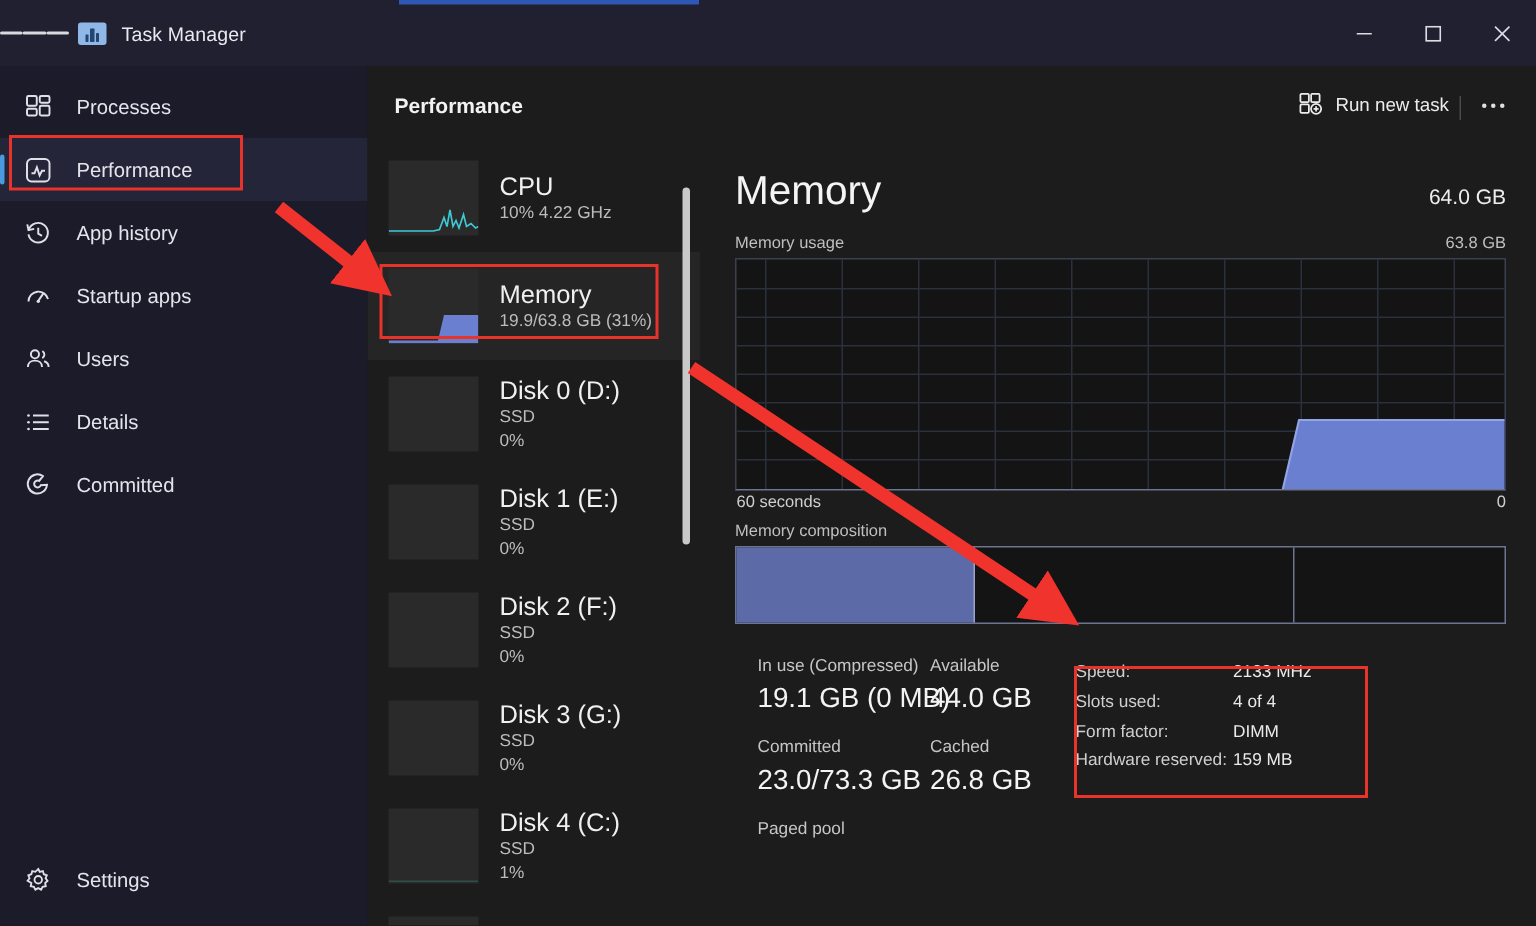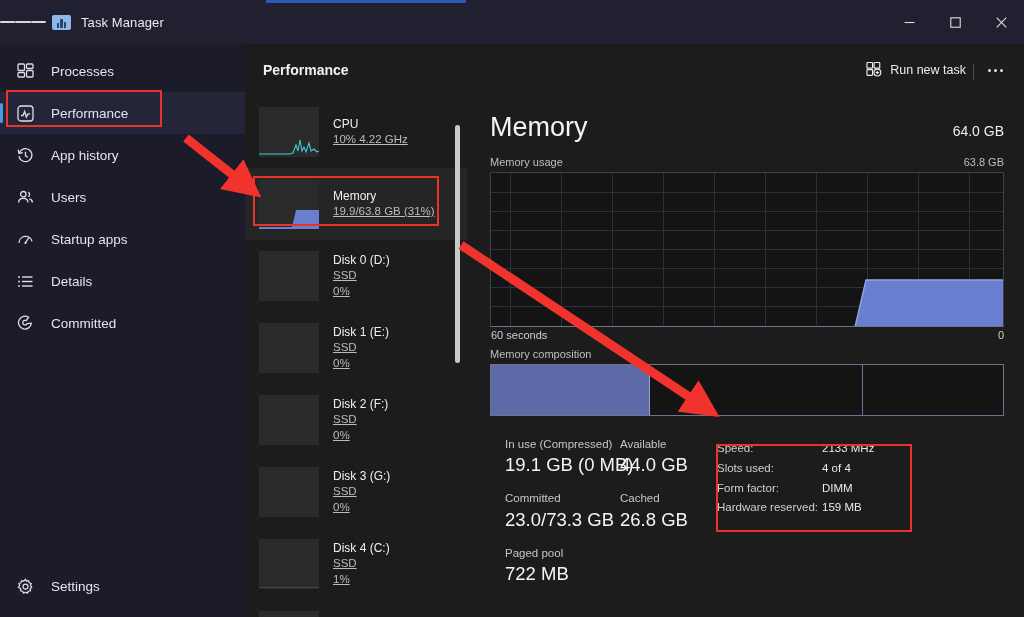--- a/index.html
+++ b/index.html
@@ -61,22 +61,22 @@
   .dev{
     position:relative; height:72px; display:flex; align-items:center;
     padding-left:14px; gap:14px;
   }
   .dev.selected{ background:#252525; }
   .thumb{
     width:60px; height:50px; background:#2a2a2a; position:relative; overflow:hidden; flex:0 0 auto;
   }
   .thumb svg{ position:absolute; left:0; bottom:0; }
   .dev-txt{ min-width:0; }
-  .dev-name{ font-size:12px; color:#f0f0f0; line-height:1.25; }
-  .dev-sub{ font-size:11.5px; color:#bcbcbc; line-height:1.33;text-decoration:underline; }
+  .dev-name{ font-size:17px; color:#f0f0f0; line-height:1.25; }
+  .dev-sub{ font-size:11.5px; color:#bcbcbc; line-height:1.33; }
   .scrollbar{
     position:absolute; left:455px; top:125px; width:5px; height:238px;
     background:#c9c9c9; border-radius:3px;
   }
 
   
   .main{ position:absolute; left:467px; top:96px; width:557px; height:521px; background:#1c1c1c; }
   .topbar{
     position:absolute; left:245px; top:44px; width:779px; height:52px; background:#1c1c1c;
     display:flex; align-items:center;
@@ -206,38 +206,38 @@
             <polyline points="1.2,2.6 2.0,6.4 5.8,5.6"></polyline>
           <polyline points="8.5,4.8 8.5,8.8 11,10.2"></polyline>
         </svg>
       </span>
       <span class="nav-label">App history</span>
     </div>
 
     <div class="nav-item">
       <span class="ic">
         <svg width="17" height="17" viewBox="0 0 17 17" fill="none" stroke="currentColor" stroke-width="1.3">
+          <path d="M2 12 A6.6 6.6 0 0 1 15 10.4"></path>
+          <line x1="8.5" y1="11.6" x2="12" y2="6.4"></line>
+          <circle cx="8.5" cy="11.9" r="1.1" fill="currentColor" stroke="none"></circle>
+        </svg>
+      </span>
+      <span class="nav-label">Startup apps</span>
+    </div>
+
+    <div class="nav-item">
+      <span class="ic">
+        <svg width="17" height="17" viewBox="0 0 17 17" fill="none" stroke="currentColor" stroke-width="1.3">
           <circle cx="6.3" cy="5.2" r="2.7"></circle>
             <path d="M1.6 13.6c0-2.6 2.1-4.2 4.7-4.2s4.7 1.6 4.7 4.2"></path>
           <path d="M11.2 3.1a2.6 2.6 0 0 1 0 4.6"></path>
             <path d="M12.4 9.8c1.7.5 3 1.8 3 3.8"></path>
         </svg>
       </span>
       <span class="nav-label">Users</span>
-    </div>
-
-    <div class="nav-item">
-      <span class="ic">
-        <svg width="17" height="17" viewBox="0 0 17 17" fill="none" stroke="currentColor" stroke-width="1.3">
-          <path d="M2 12 A6.6 6.6 0 0 1 15 10.4"></path>
-          <line x1="8.5" y1="11.6" x2="12" y2="6.4"></line>
-          <circle cx="8.5" cy="11.9" r="1.1" fill="currentColor" stroke="none"></circle>
-        </svg>
-      </span>
-      <span class="nav-label">Startup apps</span>
     </div>
 
     <div class="nav-item">
       <span class="ic">
         <svg width="17" height="17" viewBox="0 0 17 17" fill="none" stroke="currentColor" stroke-width="1.4">
           <circle cx="2" cy="4" r=".9" fill="currentColor" stroke="none"></circle>
             <line x1="5" y1="4" x2="15.5" y2="4"></line>
           <circle cx="2" cy="8.5" r=".9" fill="currentColor" stroke="none"></circle>
             <line x1="5" y1="8.5" x2="15.5" y2="8.5"></line>
           <circle cx="2" cy="13" r=".9" fill="currentColor" stroke="none"></circle>
@@ -430,21 +430,20 @@
           <div class="sval">23.0/73.3 GB</div>
         </div>
         <div class="scell">
           <div class="skey">Cached</div>
           <div class="sval">26.8 GB</div>
         </div>
       </div>
       <div class="srow">
         <div class="scell c1">
           <div class="skey">Paged pool</div>
-          <div class="sval">722 MB</div>
         </div>
       </div>
     </div>
 
     <div class="specs">
       <div class="specrow">
         <div class="k">Speed:</div>
         <div class="v">2133 MHz</div>
       </div>
       <div class="specrow">

